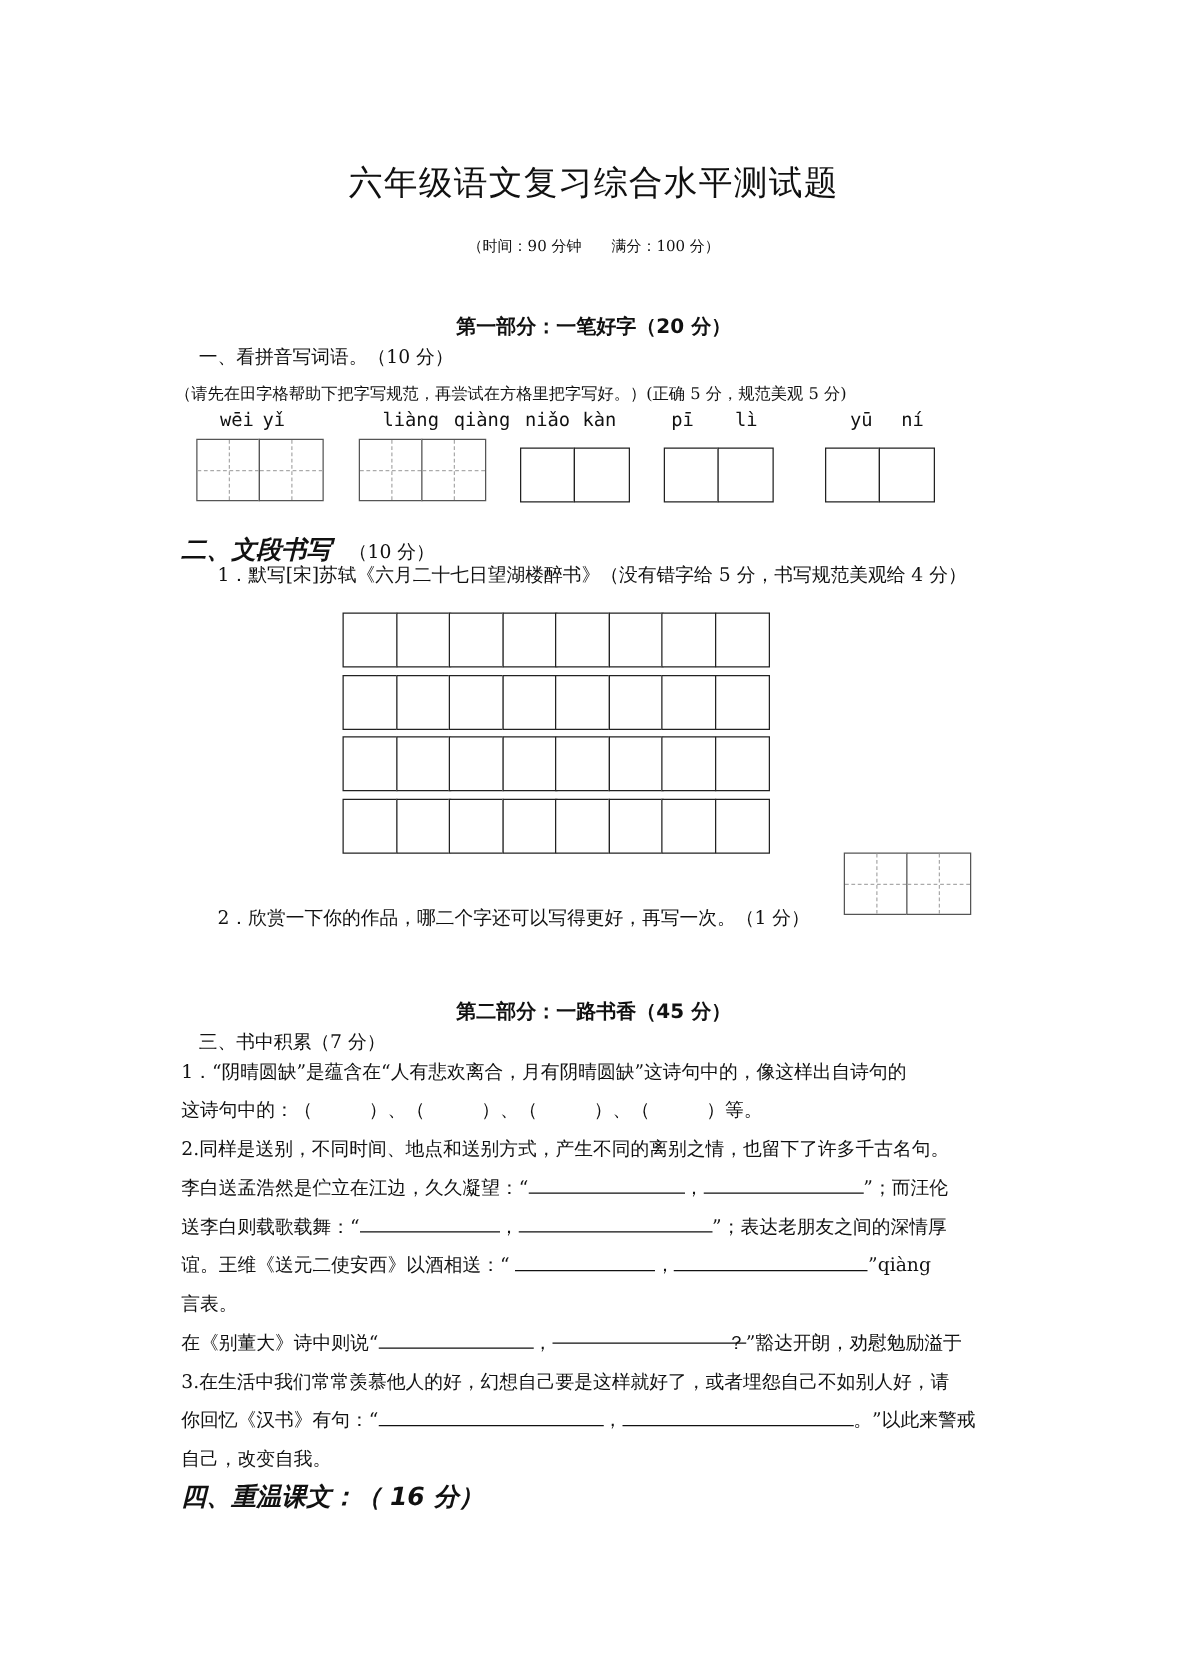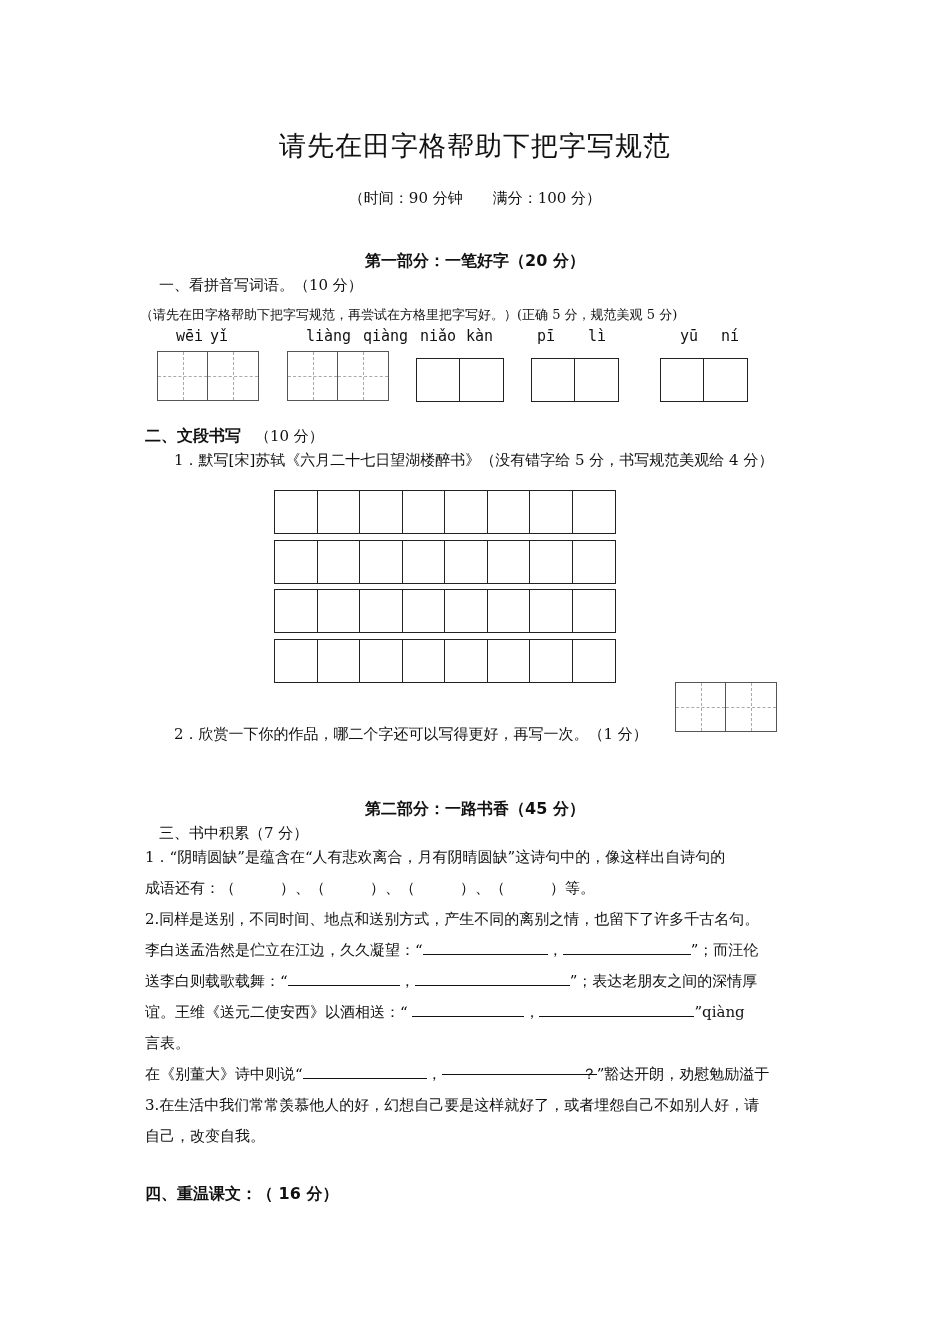--- a/index.html
+++ b/index.html
@@ -7,29 +7,29 @@
     width: 950px; height: 1344px; position: relative; overflow: hidden;
     font-family: "DejaVu Serif", "Liberation Serif", serif;
     color: #111;
   }
   .abs { position: absolute; white-space: nowrap; }
   .title {
     left: 0; width: 950px; top: 128px; text-align: center;
     font-family: "DejaVu Sans", "Liberation Sans", sans-serif;
     font-size: 27px; letter-spacing: 1px; color: #111;
   }
-  .subtitle { left: 0; width: 950px; top: 189px; text-align: center; font-size: 15px; }
+  .subtitle { left: 0; width: 950px; top: 189px; text-align: center; font-size: 12px; }
   .part-heading {
     left: 0; width: 950px; text-align: center;
     font-family: "DejaVu Sans", "Liberation Sans", sans-serif;
     font-size: 16px; font-weight: bold;
   }
   .line { font-size: 15px; margin-left: 14px; }
   .small { font-size: 13px; }
-  .bold { font-weight: bold; font-family: "DejaVu Sans", "Liberation Sans", sans-serif; font-size: 16px; }
+  .bold { font-weight: bold; font-family: "DejaVu Sans", "Liberation Sans", sans-serif; font-size: 20px; font-style: italic; }
   .pinyin { font-family: "DejaVu Sans Mono", "Liberation Mono", monospace; font-size: 15px; }
   .boxrow { position: absolute; display: flex; }
   .cell {
     box-sizing: border-box; border: 1.5px solid #222; margin-left: -1.5px; background: #fff;
     position: relative;
   }
   .cell:first-child { margin-left: 0; }
   .tian { border-color: #555; border-width: 1.5px; }
   .tian::before {
     content: ""; position: absolute; left: 50%; top: 0; bottom: 0;
@@ -38,21 +38,21 @@
   .tian::after {
     content: ""; position: absolute; top: 50%; left: 0; right: 0;
     border-top: 1.5px dashed #aaa;
   }
   .blank { display: inline-block; border-bottom: 1px solid #111; height: 15px; vertical-align: baseline; }
   .para { left: 145px; width: 665px; font-size: 15px; line-height: 31px; }
 </style>
 </head>
 <body>
 
-<div class="abs title">请先在田字格帮助下把字写规范</div>
+<div class="abs title">六年级语文复习综合水平测试题</div>
 <div class="abs subtitle">（时间：90 分钟　　满分：100 分）</div>
 
 <div class="abs part-heading" style="top:251px;">第一部分：一笔好字（20 分）</div>
 <div class="abs line" style="left:145px; top:276px;">一、看拼音写词语。（10 分）</div>
 <div class="abs small" style="left:140px; top:306px;">（请先在田字格帮助下把字写规范，再尝试在方格里把字写好。）(正确 5 分，规范美观 5 分)</div>
 
 <div class="abs pinyin" style="left:176px; top:327px;text-align:center;">wēi</div>
 <div class="abs pinyin" style="left:210px; top:327px;">yǐ</div>
 <div class="abs pinyin" style="left:287px; top:327px;margin-left:19px;">liàng</div>
 <div class="abs pinyin" style="left:363px; top:327px;">qiàng</div>
@@ -136,21 +136,21 @@
 <div class="boxrow" style="left:675px; top:682px;">
   <div class="cell tian" style="width:51px; height:50px;"></div>
   <div class="cell tian" style="width:52px; height:50px;"></div>
 </div>
 
 <div class="abs part-heading" style="top:799px;">第二部分：一路书香（45 分）</div>
 <div class="abs line" style="left:145px; top:824px;">三、书中积累（7 分）</div>
 
 <div class="abs para" style="top:842px;">
   <div>1．“阴晴圆缺”是蕴含在“人有悲欢离合，月有阴晴圆缺”这诗句中的，像这样出自诗句的</div>
-  <div>成语还有：（　　　）、（　　　）、（　　　）、（　　　）等。</div>
+  <div>这诗句中的：（　　　）、（　　　）、（　　　）、（　　　）等。</div>
 </div>
 
 <div class="abs para" style="top:904px;">
   <div>2.同样是送别，不同时间、地点和送别方式，产生不同的离别之情，也留下了许多千古名句。</div>
   <div>
     <span>李白送孟浩然是伫立在江边，久久凝望：“</span><span class="blank" style="width:125px;"></span><span>，</span><span class="blank" style="width:128px;"></span><span>”；而汪伦</span>
   </div>
   <div>
     <span>送李白则载歌载舞：“</span><span class="blank" style="width:112px;"></span><span>，</span><span class="blank" style="width:155px;"></span><span>”；表达老朋友之间的深情厚</span>
   </div>
@@ -158,16 +158,19 @@
     <span>谊。王维《送元二使安西》以酒相送：“ </span><span class="blank" style="width:112px;"></span><span>，</span><span class="blank" style="width:155px;"></span><span>”qiàng</span>
   </div>
   <div>言表。</div>
   <div>
     <span>在《别董大》诗中则说“</span><span class="blank" style="width:124px;"></span><span>，</span><span class="blank" style="width:155px; text-align:right;"><span>？</span></span><span>”豁达开朗，劝慰勉励溢于</span>
   </div>
 </div>
 
 <div class="abs para" style="top:1090px;">
   <div>3.在生活中我们常常羡慕他人的好，幻想自己要是这样就好了，或者埋怨自己不如别人好，请</div>
+  <div>
+    <span>你回忆《汉书》有句：“</span><span class="blank" style="width:180px;"></span><span>，</span><span class="blank" style="width:185px;"></span><span>。”以此来警戒</span>
+  </div>
   <div>自己，改变自我。</div>
 </div>
 
 <div class="abs bold" style="left:145px; top:1184px;">四、重温课文：（ 16 分）</div>
 
 </body></html>

